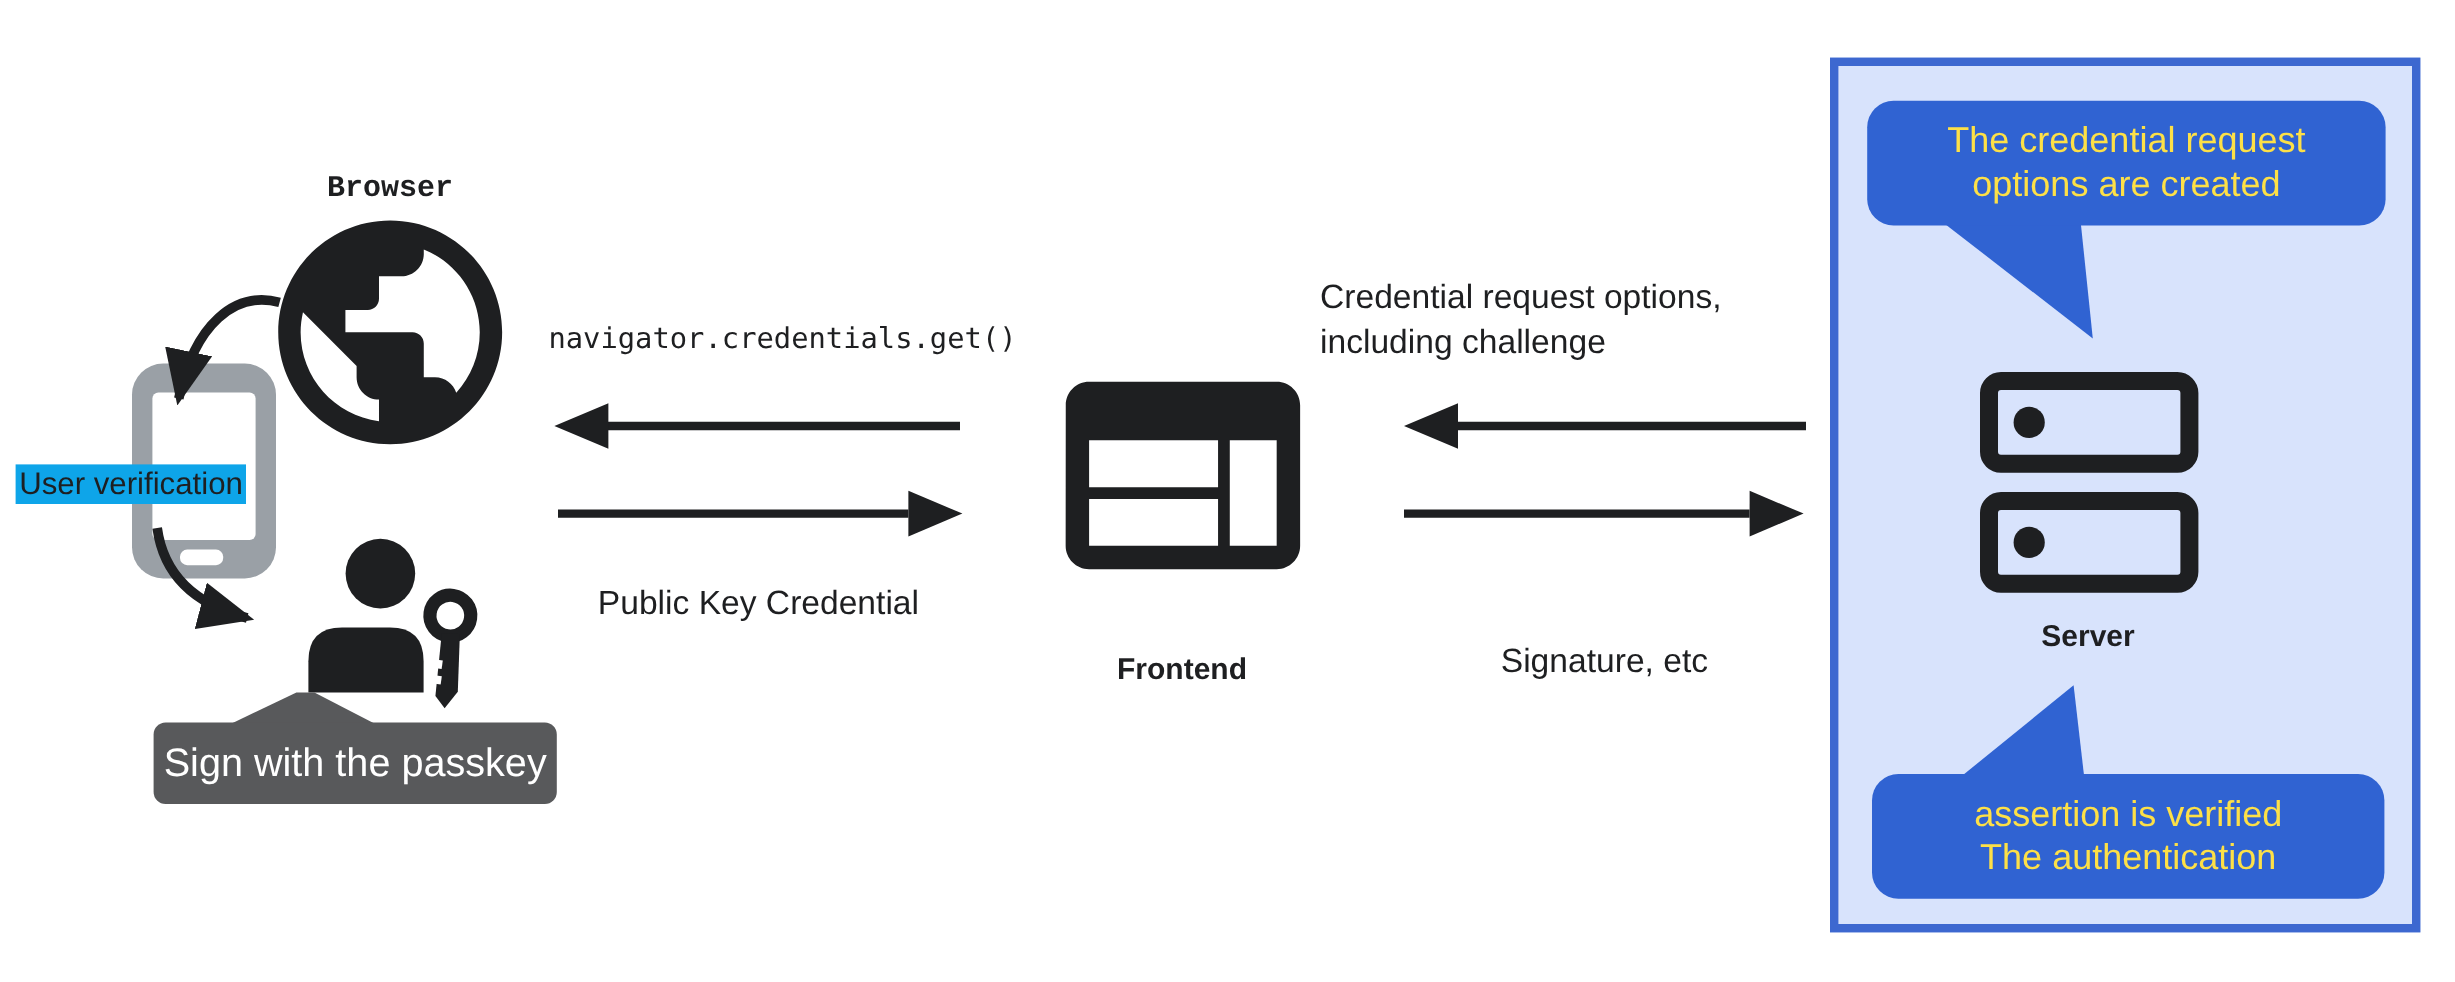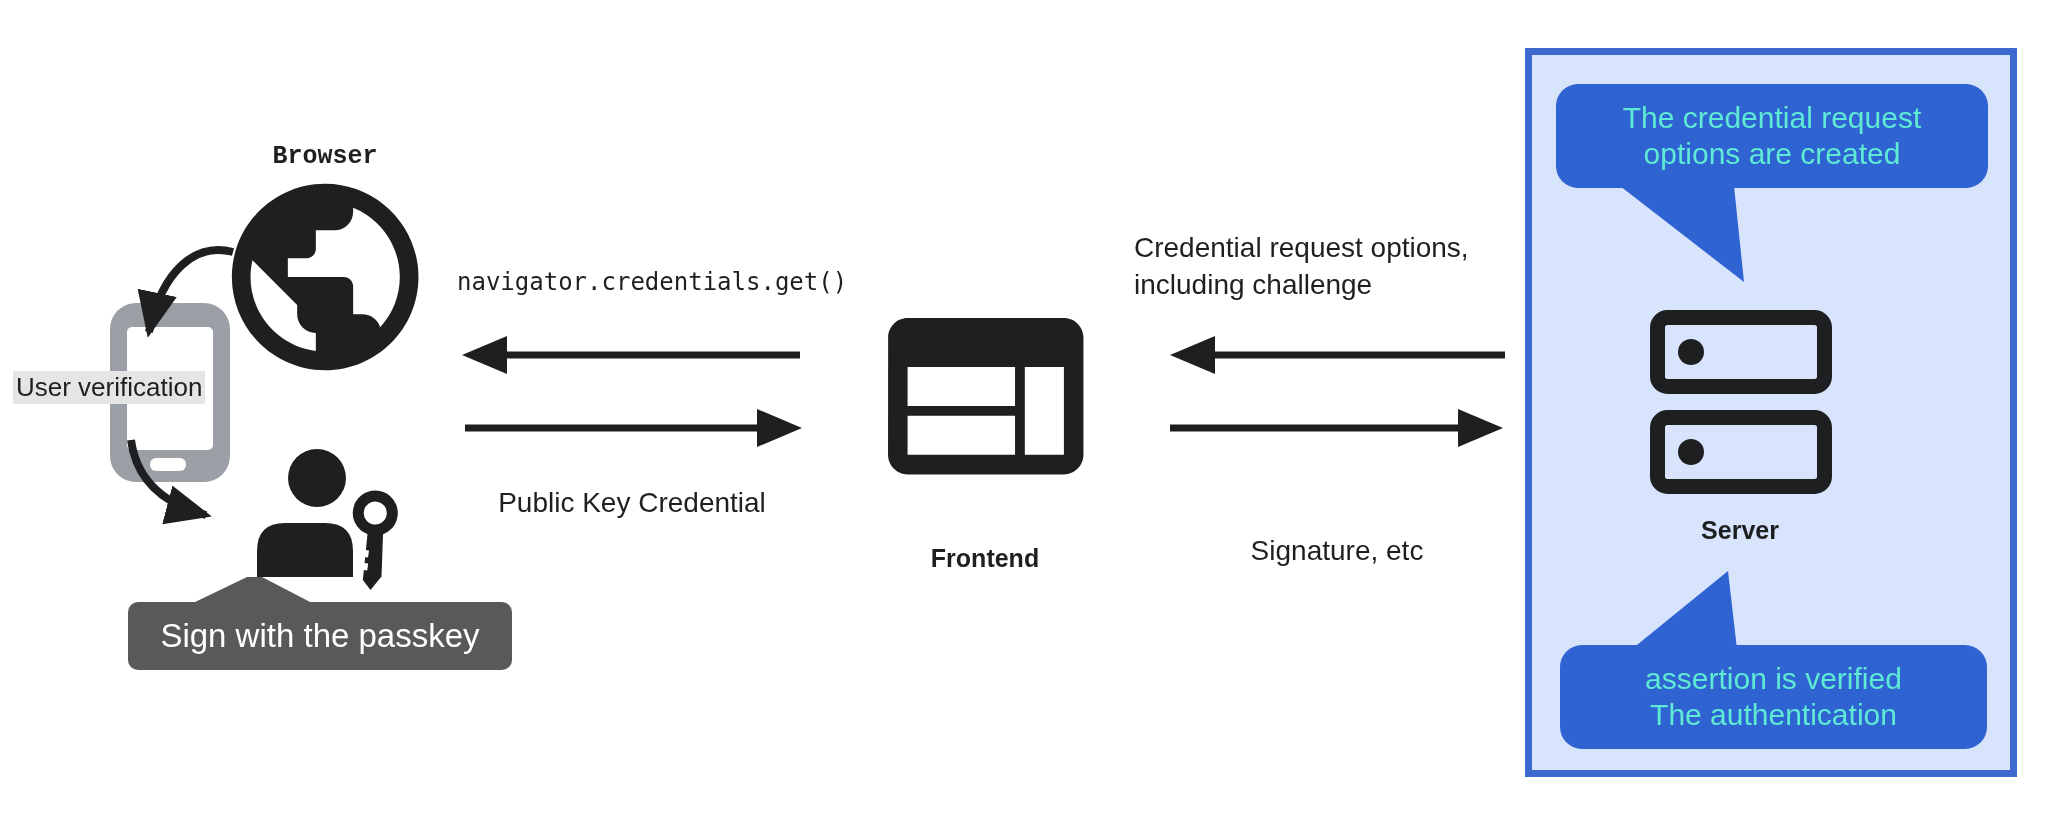--- a/index.html
+++ b/index.html
@@ -21,28 +21,28 @@
     left:1525px;top:48px;width:478px;height:715px;
     background:var(--panel-bg);border:7px solid var(--panel-border);
     z-index:0;
   }
   svg.layer{position:absolute;left:0;top:0;z-index:1;}
   .lbl{position:absolute;z-index:2;white-space:nowrap;}
   .node-title{font-weight:bold;font-size:25px;transform:translateX(-50%);}
   .msg{font-size:28px;}
   .centered{transform:translateX(-50%);text-align:center;}
   .mono{font-family:"DejaVu Sans Mono","Liberation Mono",monospace;font-size:24px;}
-  .user-verif{left:13px;top:371px;font-size:26px;background:#e5e5e5;padding:1px 3px;}
+  .user-verif{left:13px;top:387px;font-size:26px;background:#0ea5e9;padding:1px 3px;}
   .tooltip{
-    left:128px;top:602px;width:384px;height:68px;
+    left:128px;top:602px;width:336px;height:68px;
     background:var(--tooltip-gray);border-radius:10px;
     color:#fff;font-size:33px;display:flex;align-items:center;justify-content:center;
   }
   .bubble{
-    background:var(--bubble-blue);border-radius:22px;color:#5eead4;
+    background:var(--bubble-blue);border-radius:22px;color:#fde047;
     font-size:30px;line-height:36px;text-align:center;
     display:flex;flex-direction:column;align-items:center;justify-content:center;
   }
   .bubble-top{left:1556px;top:84px;width:432px;height:104px;}
   .bubble-bottom{left:1560px;top:645px;width:427px;height:104px;}
   .two-line{line-height:37px;}
 </style>
 </head>
 <body>
 
@@ -122,21 +122,21 @@
   <div class="lbl user-verif">User verification</div>
 
   <div class="lbl tooltip">
     <span>Sign with the passkey</span>
   </div>
 
   <div class="lbl mono" style="left:457px;top:268px;">navigator.credentials.get()</div>
 
   <div class="lbl msg centered" style="left:632px;top:487px;">Public Key Credential</div>
 
-  <div class="lbl msg two-line" style="left:1134px;top:229px;">
+  <div class="lbl msg two-line" style="left:1100px;top:229px;">
     <div>Credential request options,</div>
     <div>including challenge</div>
   </div>
 
   <div class="lbl msg centered" style="left:1337px;top:487px;margin-top:48px;">Signature, etc</div>
 
   <div class="lbl node-title" style="left:985px;top:500px;margin-top:44px;">Frontend</div>
 
   <div class="lbl node-title" style="left:1740px;top:516px;">Server</div>
 

